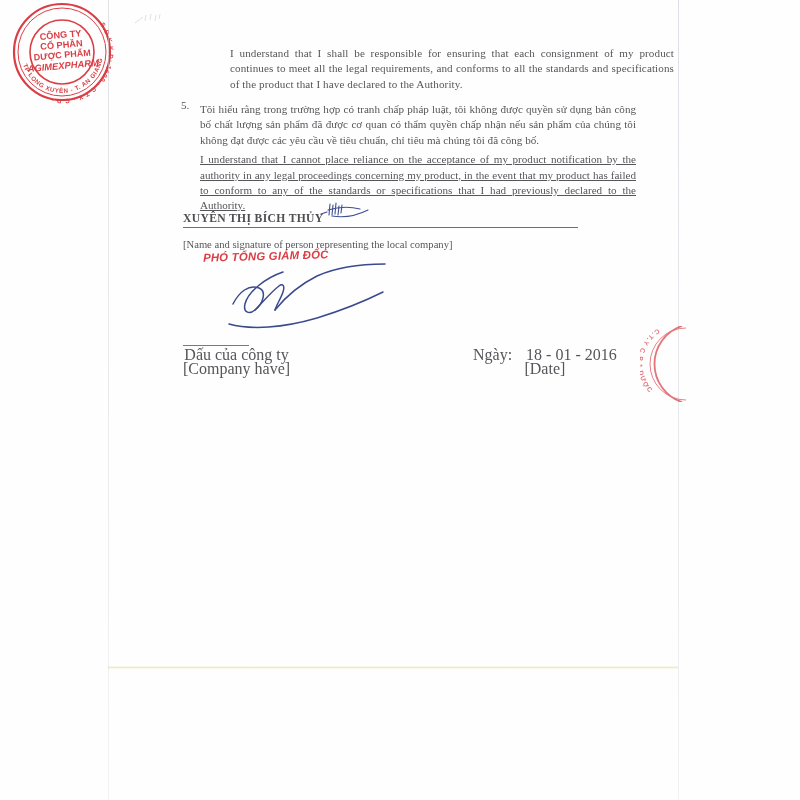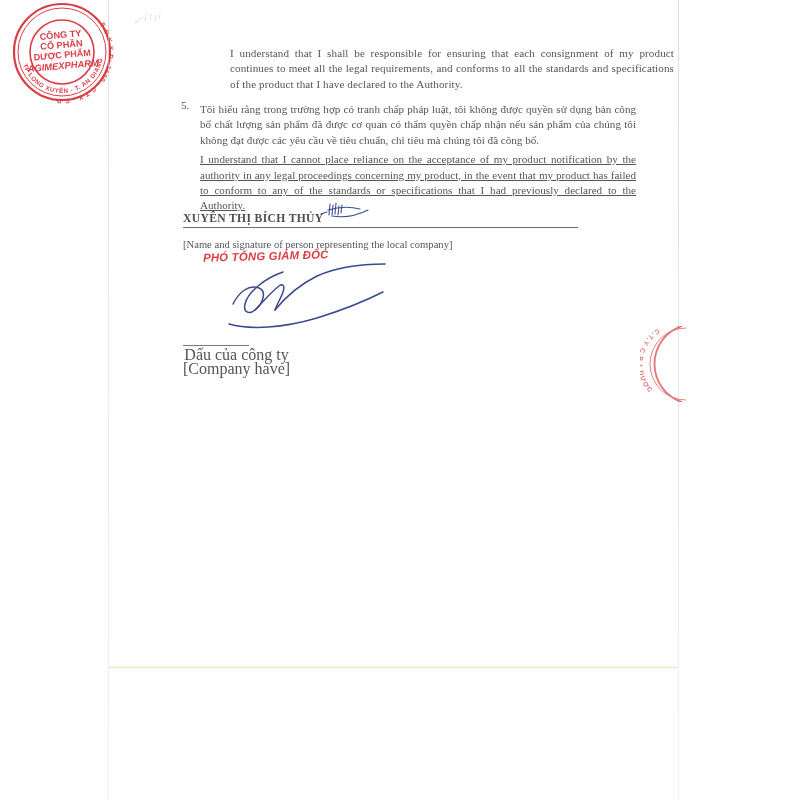--- a/index.html
+++ b/index.html
@@ -243,14 +243,21 @@
     </g>
   </svg>
 
   <div class="stamp-rule"></div>
 
   <div class="foot foot-left">
     <div>Dấu của công ty</div>
     <div>[Company have]</div>
   </div>
 
+  <div class="foot foot-right">
+    <div>
+      <span>Ngày:</span>
+      <span class="date-val">18 - 01 - 2016</span>
+    </div>
+    <div>[Date]</div>
+  </div>
 
 </div>
 
 </body></html>

